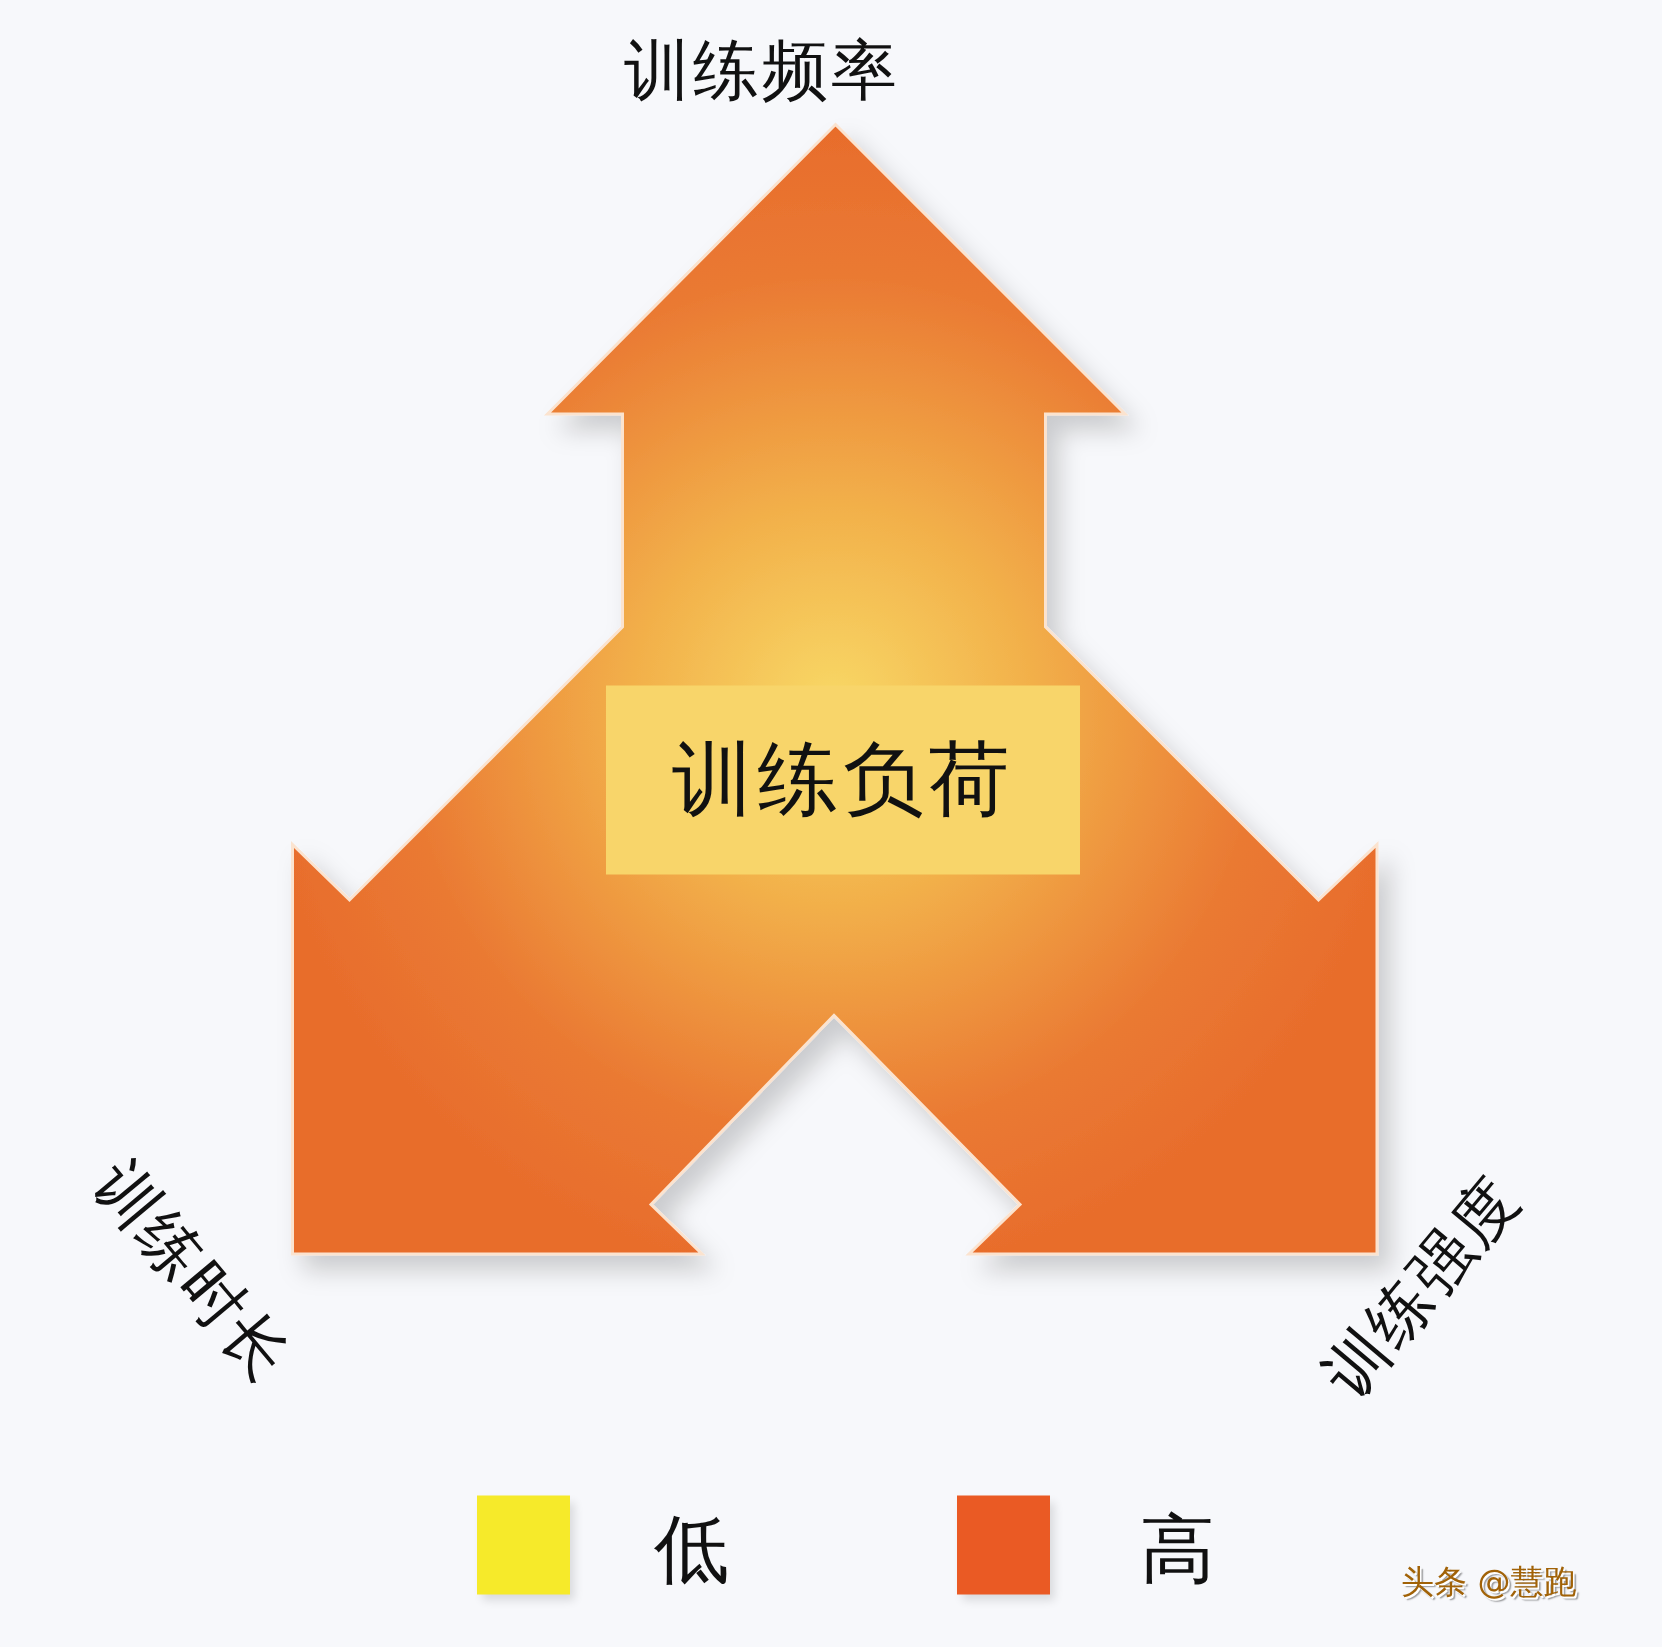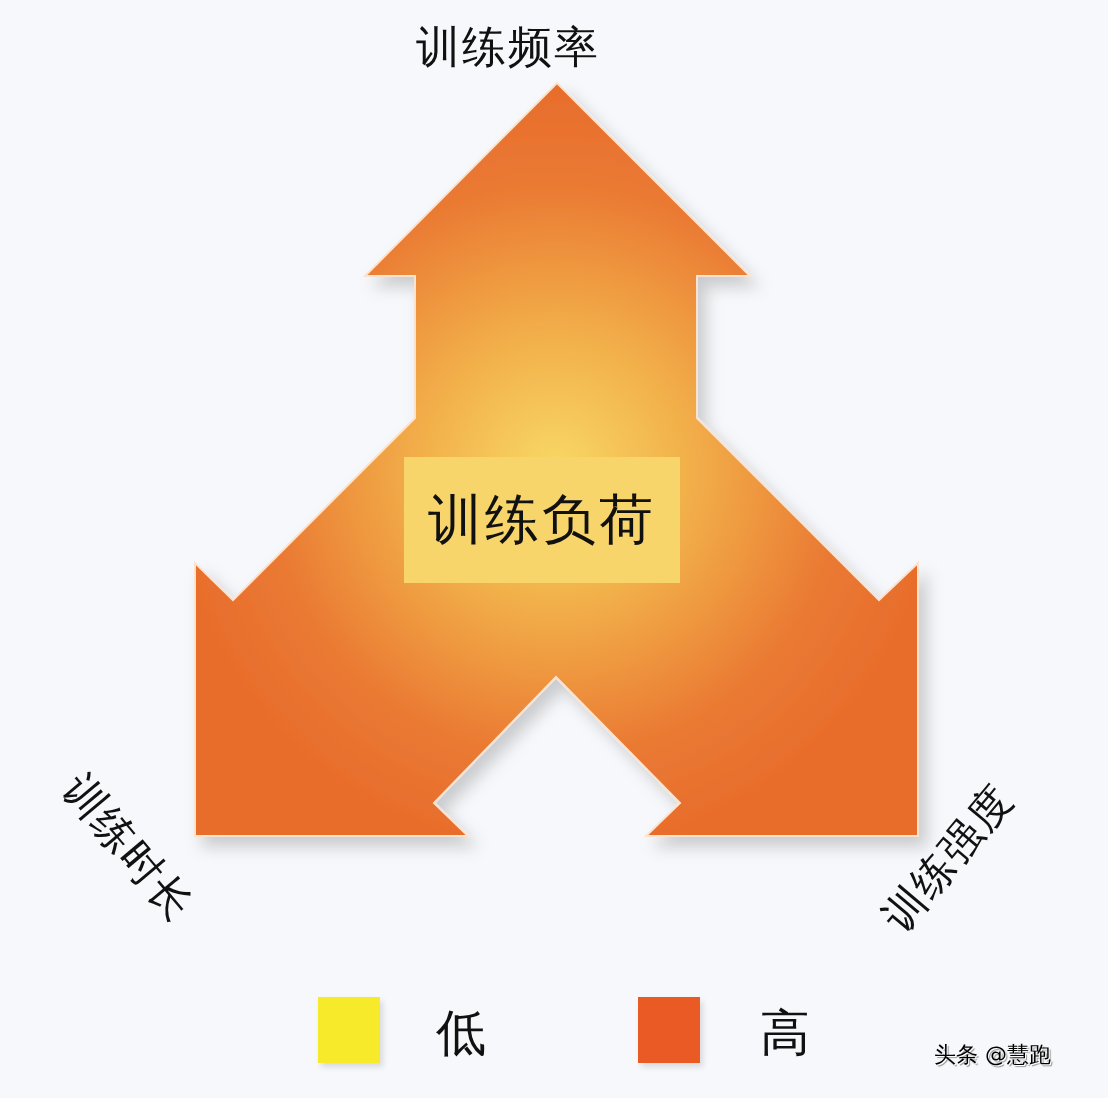--- a/index.html
+++ b/index.html
@@ -8,37 +8,37 @@
     background:#f7f8fb;
     font-family:"DejaVu Sans","Liberation Sans",sans-serif;
     color:#111;
   }
   .top-label {
     position:absolute; left:0; width:1016px; top:18px; text-align:center;
     font-size:44px; letter-spacing:2px;
   }
   svg.shape { position:absolute; left:0; top:0; }
   .center-box {
-    position:absolute; left:404px; top:457px; width:276px; height:126px;
+    position:absolute; left:404px; top:457px; width:316px; height:126px;
     background:#f8d56a; display:flex; align-items:center; justify-content:center;
     font-size:54px; letter-spacing:3px;
   }
   .diag-label {
     position:absolute; font-size:42px; white-space:nowrap; letter-spacing:2px;
     transform-origin:center center;
   }
   .left-label { left:40px; top:820px; transform:rotate(50deg); }
   .right-label { left:860px; top:830px; transform:rotate(-50deg); }
   .legend-swatch {
     position:absolute; width:62px; height:66px;
     box-shadow:3px 4px 6px rgba(0,0,0,0.12);
   }
   .legend-text { position:absolute; font-size:50px; top:1000px; }
   .watermark {
-    position:absolute; left:934px; top:1040px; font-size:22px; color:#000000;
+    position:absolute; left:934px; top:1040px; font-size:22px; color:#a16207;
     text-shadow:1px 1px 0 #fff, 2px 2px 1px rgba(0,0,0,0.4);
   }
 </style>
 </head>
 <body>
 
 <div class="top-label">训练频率</div>
 
 <svg class="shape" width="1108" height="1098" viewBox="0 0 1108 1098">
   <defs>

